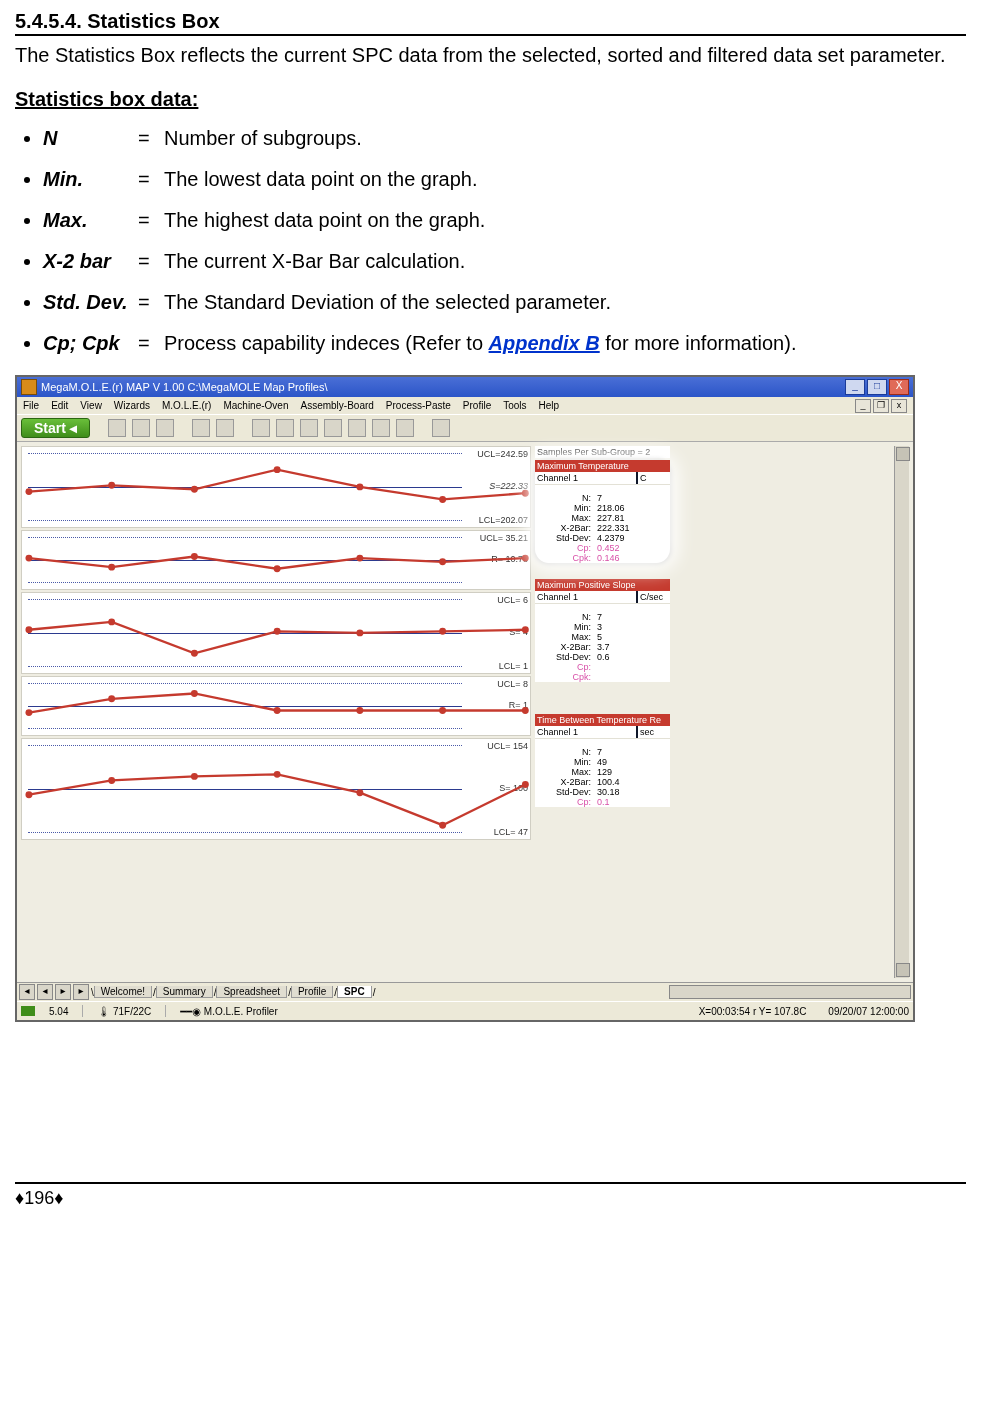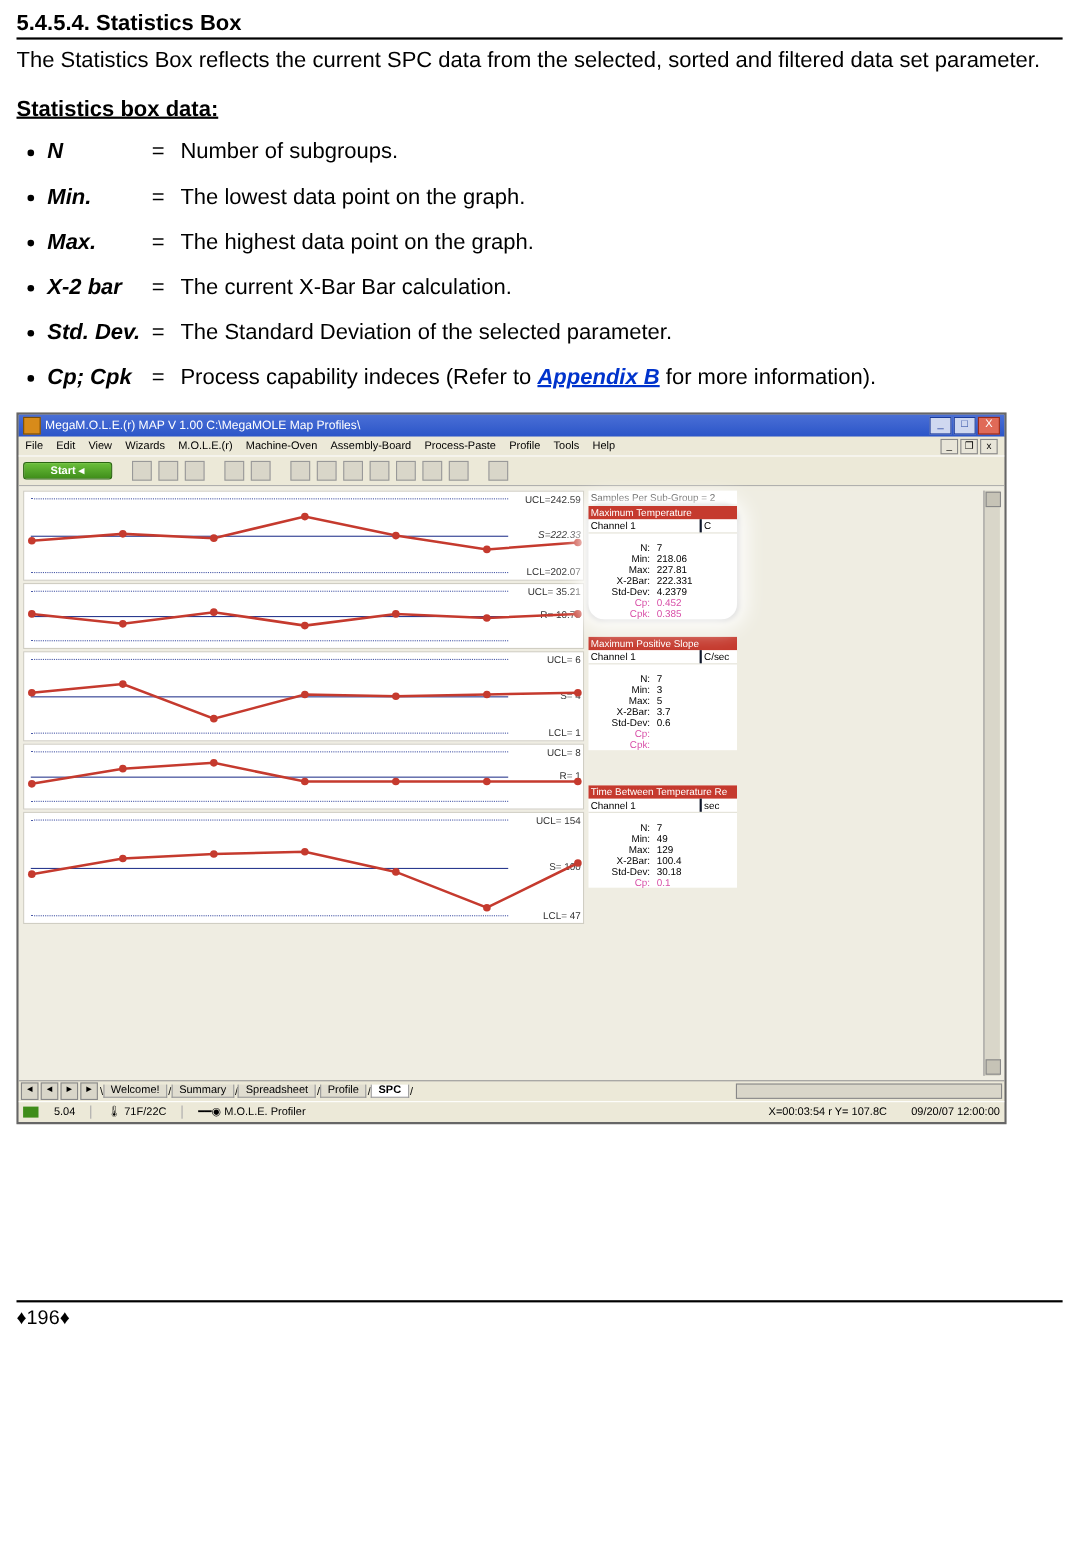--- a/index.html
+++ b/index.html
@@ -82,21 +82,21 @@
     .win-btn.close{ background:#e06a58; color:#fff; border-color:#9b2a18;}
     .menubar {
       background:#ece9d8; height:17px; display:flex; align-items:center; gap:12px; padding:0 6px; font-size:10px;
     }
     .subbtns { display:flex; gap:2px; margin-left:auto;}
     .subbtn { width:14px; height:12px; border:1px solid #888; background:#e8e5d8; text-align:center; line-height:10px; font-size:9px; }
     .toolbar {
       background:#ece9d8; height:22px; display:flex; align-items:center; padding:2px 4px; gap:6px; border-top:1px solid #fff; border-bottom:1px solid #aaa;
     }
     .start-btn {
-      background:linear-gradient(#6abf3a,#3f8d1a); color:#fff; font-weight:bold; padding:1px 24px; border:1px solid #2b6612; border-radius:3px; font-size:10px;
+      background:linear-gradient(#6abf3a,#3f8d1a); color:#fff; font-weight:bold; padding:1px 12px; border:1px solid #2b6612; border-radius:3px; font-size:14px;
     }
     .tbicon { width:16px; height:16px; background:#d9d6c9; border:1px solid #999; }
     .tbsep { width:6px; }
     .content {
       background:#efede2; padding:4px; display:flex; gap:4px; height:540px; box-sizing:border-box;
     }
     .charts-col { flex: 0 0 510px; display:flex; flex-direction:column; gap:2px; position:relative; }
     .right-col { flex:0 0 135px; display:flex; flex-direction:column; gap:2px; }
     .spacer-col { flex:1; background:#efede2; position:relative;}
     .scroll-right { position:absolute; right:0; top:0; bottom:0; width:14px; background:#d9d6c9; border-left:1px solid #999;}
@@ -332,21 +332,21 @@
           <div class="sb-kv">
             <span class="sb-k">Std-Dev:</span>
             <span class="sb-v">4.2379</span>
           </div>
           <div class="sb-kv pink">
             <span class="sb-k">Cp:</span>
             <span class="sb-v">0.452</span>
           </div>
           <div class="sb-kv pink">
             <span class="sb-k">Cpk:</span>
-            <span class="sb-v">0.385</span>
+            <span class="sb-v">0.146</span>
           </div>
         </div>
         <div style="height: 12px;"></div>
         <div class="stat-box">
           <div class="sb-redbar">Maximum Positive Slope</div>
           <div class="sb-row">
             <span class="sb-ch">Channel 1</span>
             <span class="sb-unit">C/sec</span>
           </div>
           <div style="height:8px;"></div>

